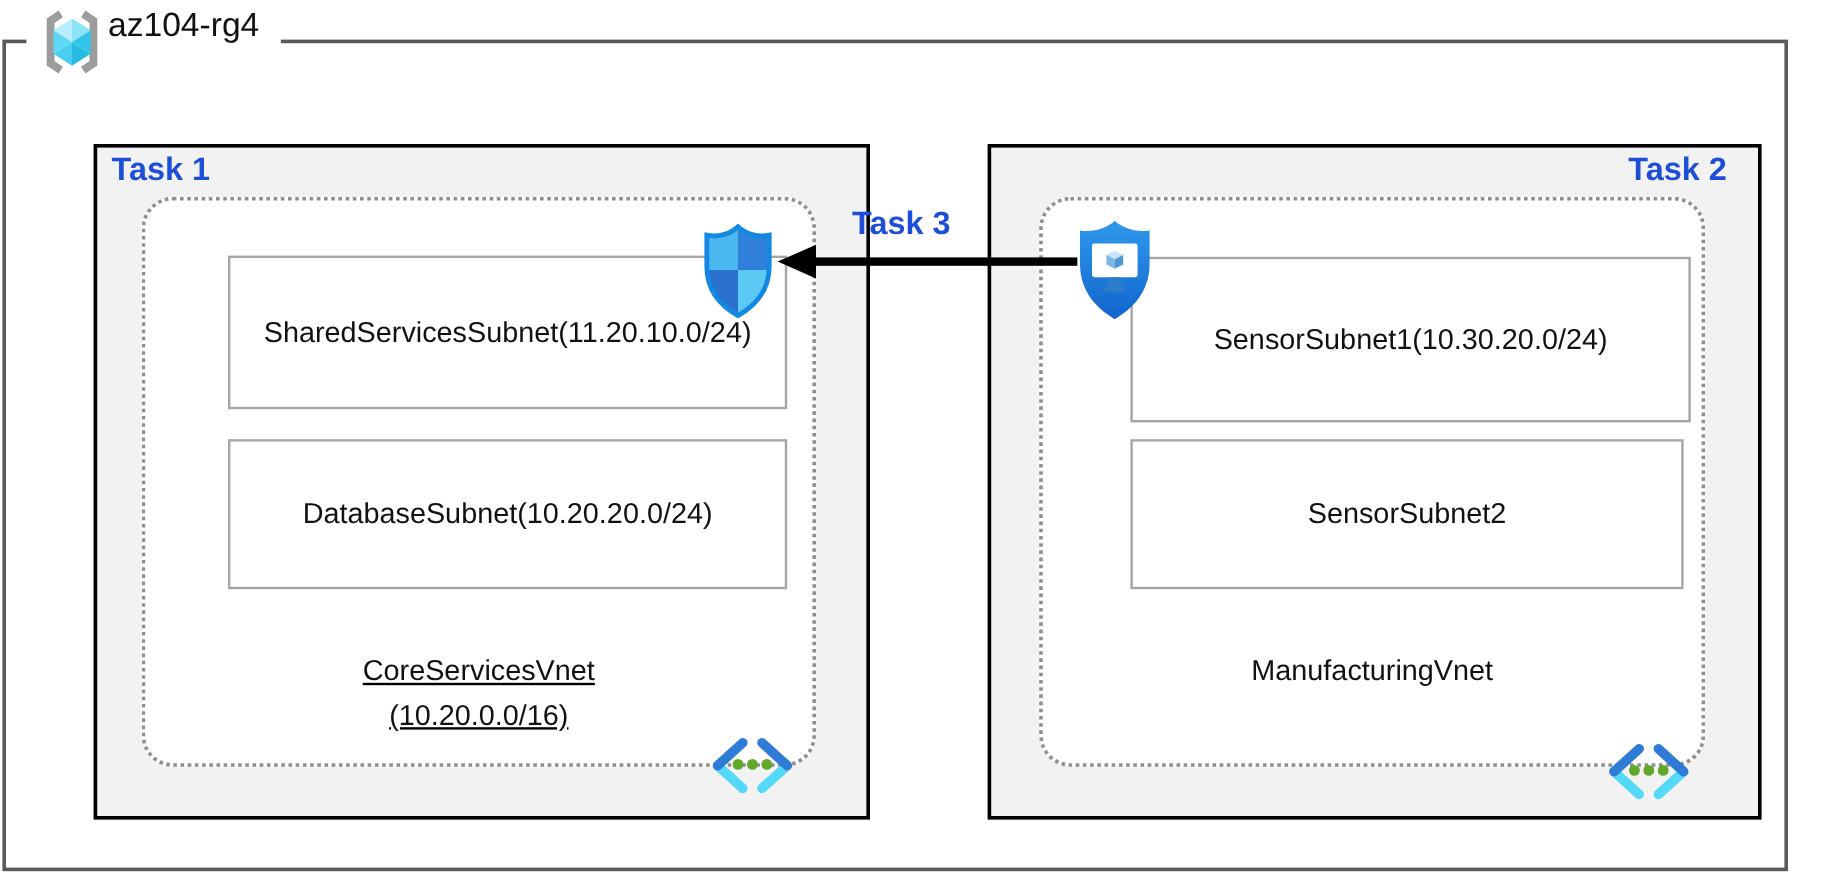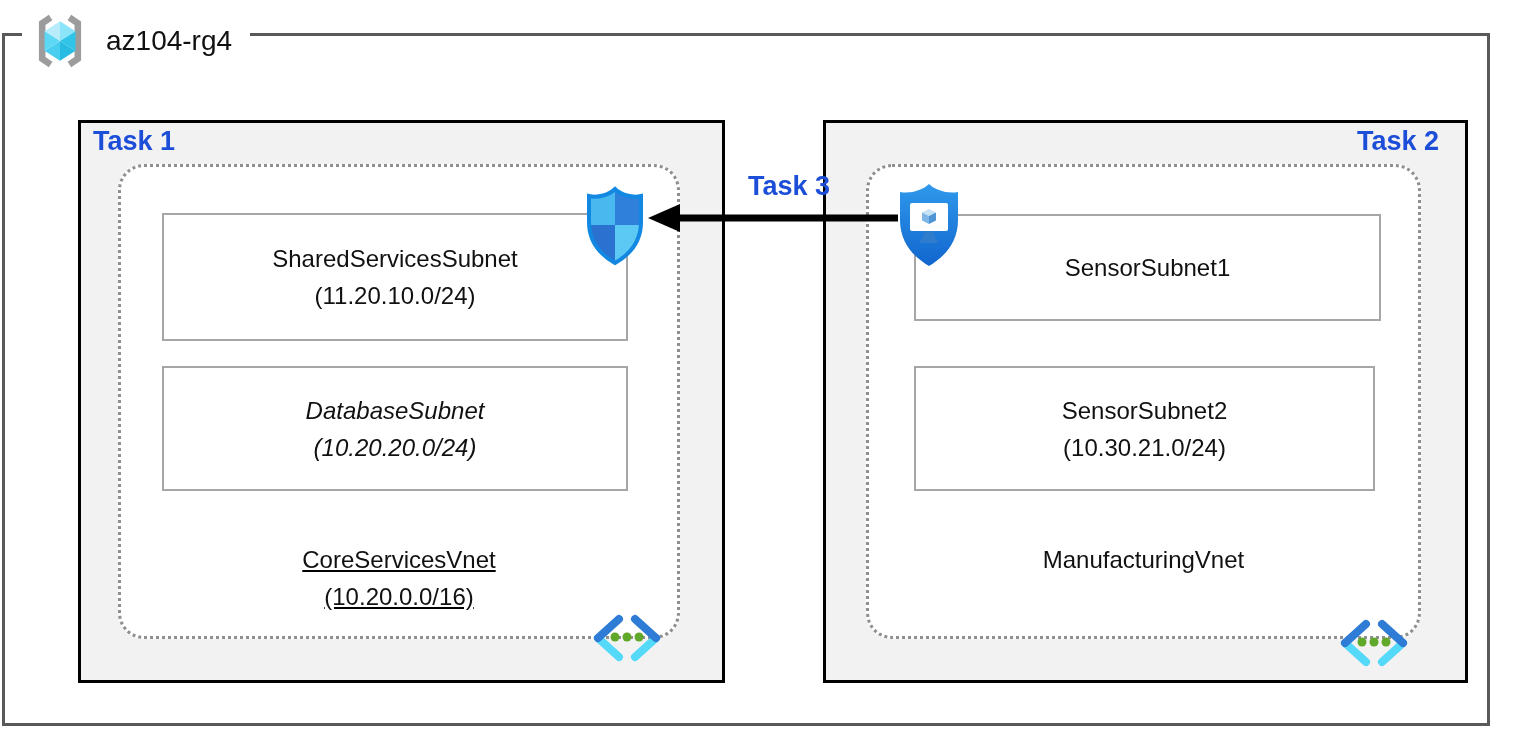--- a/index.html
+++ b/index.html
@@ -9,55 +9,56 @@
   .abs { position: absolute; }
 
   
   .rg-frame {
     left: 2px; top: 33px; width: 1488px; height: 693px;
     border: 3px solid #595959;
   }
   .rg-label {
     left: 22px; top: 0; height: 66px;
     background: #ffffff;
-    display: flex; align-items: center; gap: 16px;
-    padding: 16px 18px 0 8px;
+    display: flex; 
+    padding: 5px 18px 0 8px;
   }
   .rg-title { font-size: 28px; color: #111111; white-space: nowrap; }
 
   
   .task-box { background: #f2f2f2; border: 3px solid #000000; }
   .task1-box { left: 78px; top: 120px; width: 647px; height: 563px; }
   .task2-box { left: 823px; top: 120px; width: 645px; height: 563px; }
   .task-label {
     font-size: 27px; font-weight: bold; color: #1d4ed8; white-space: nowrap;
   }
   .task1-label { left: 12px; top: 3px; }
   .task2-label { right: 26px; top: 3px; }
-  .task3-label { left: 748px; top: 171px; text-align: center; }
+  .task3-label { left: 710px; top: 171px; text-align: center; }
 
   
   .vnet {
     background: #ffffff;
     border: 3px dotted #8f8f8f;
     border-radius: 26px;
   }
   .vnet1 { left: 118px; top: 164px; width: 562px; height: 475px; }
   .vnet2 { left: 866px; top: 164px; width: 555px; height: 475px; }
 
   
   .subnet {
     background: #ffffff; border: 2px solid #a6a6a6;
-    display: flex; flex-direction: column; align-items: center; justify-content: center;
+    display: flex; flex-direction: row; align-items: center; justify-content: center;
     text-align: center;
+    margin-left: 28px;
   }
   .subnet-line { font-size: 24px; line-height: 37px; color: #111111; white-space: nowrap; }
   .subnet-s1 { left: 162px; top: 213px; width: 466px; height: 128px; }
-  .subnet-s2 { left: 162px; top: 366px; width: 466px; height: 125px; font-style: italic; }
-  .subnet-s3 { left: 914px; top: 214px; width: 467px; height: 107px; }
+  .subnet-s2 { left: 162px; top: 366px; width: 466px; height: 125px; }
+  .subnet-s3 { left: 914px; top: 214px; width: 467px; height: 138px; }
   .subnet-s4 { left: 914px; top: 366px; width: 461px; height: 125px; }
 
   
   .vnet-label { text-align: center; }
   .vnet1-label { left: 118px; top: 541px; width: 562px; text-decoration: underline; }
   .vnet2-label { left: 866px; top: 541px; width: 555px; }
   .vnet-label .subnet-line { display: block; }
 
   
   .nsg-icon  { left: 584px; top: 186px; width: 62px; height: 80px; }
@@ -103,24 +104,24 @@
   <span class="subnet-line">SharedServicesSubnet</span>
   <span class="subnet-line">(11.20.10.0/24)</span>
 </div>
 <div class="abs subnet subnet-s2">
   <span class="subnet-line">DatabaseSubnet</span>
   <span class="subnet-line">(10.20.20.0/24)</span>
 </div>
 
 <div class="abs subnet subnet-s3">
   <span class="subnet-line">SensorSubnet1</span>
+  <span class="subnet-line">(10.30.20.0/24)</span>
 </div>
 <div class="abs subnet subnet-s4">
   <span class="subnet-line">SensorSubnet2</span>
-  <span class="subnet-line">(10.30.21.0/24)</span>
 </div>
 
 <div class="abs vnet-label vnet1-label">
   <span class="subnet-line">CoreServicesVnet</span>
   <span class="subnet-line">(10.20.0.0/16)</span>
 </div>
 <div class="abs vnet-label vnet2-label">
   <span class="subnet-line">ManufacturingVnet</span>
 </div>
 

